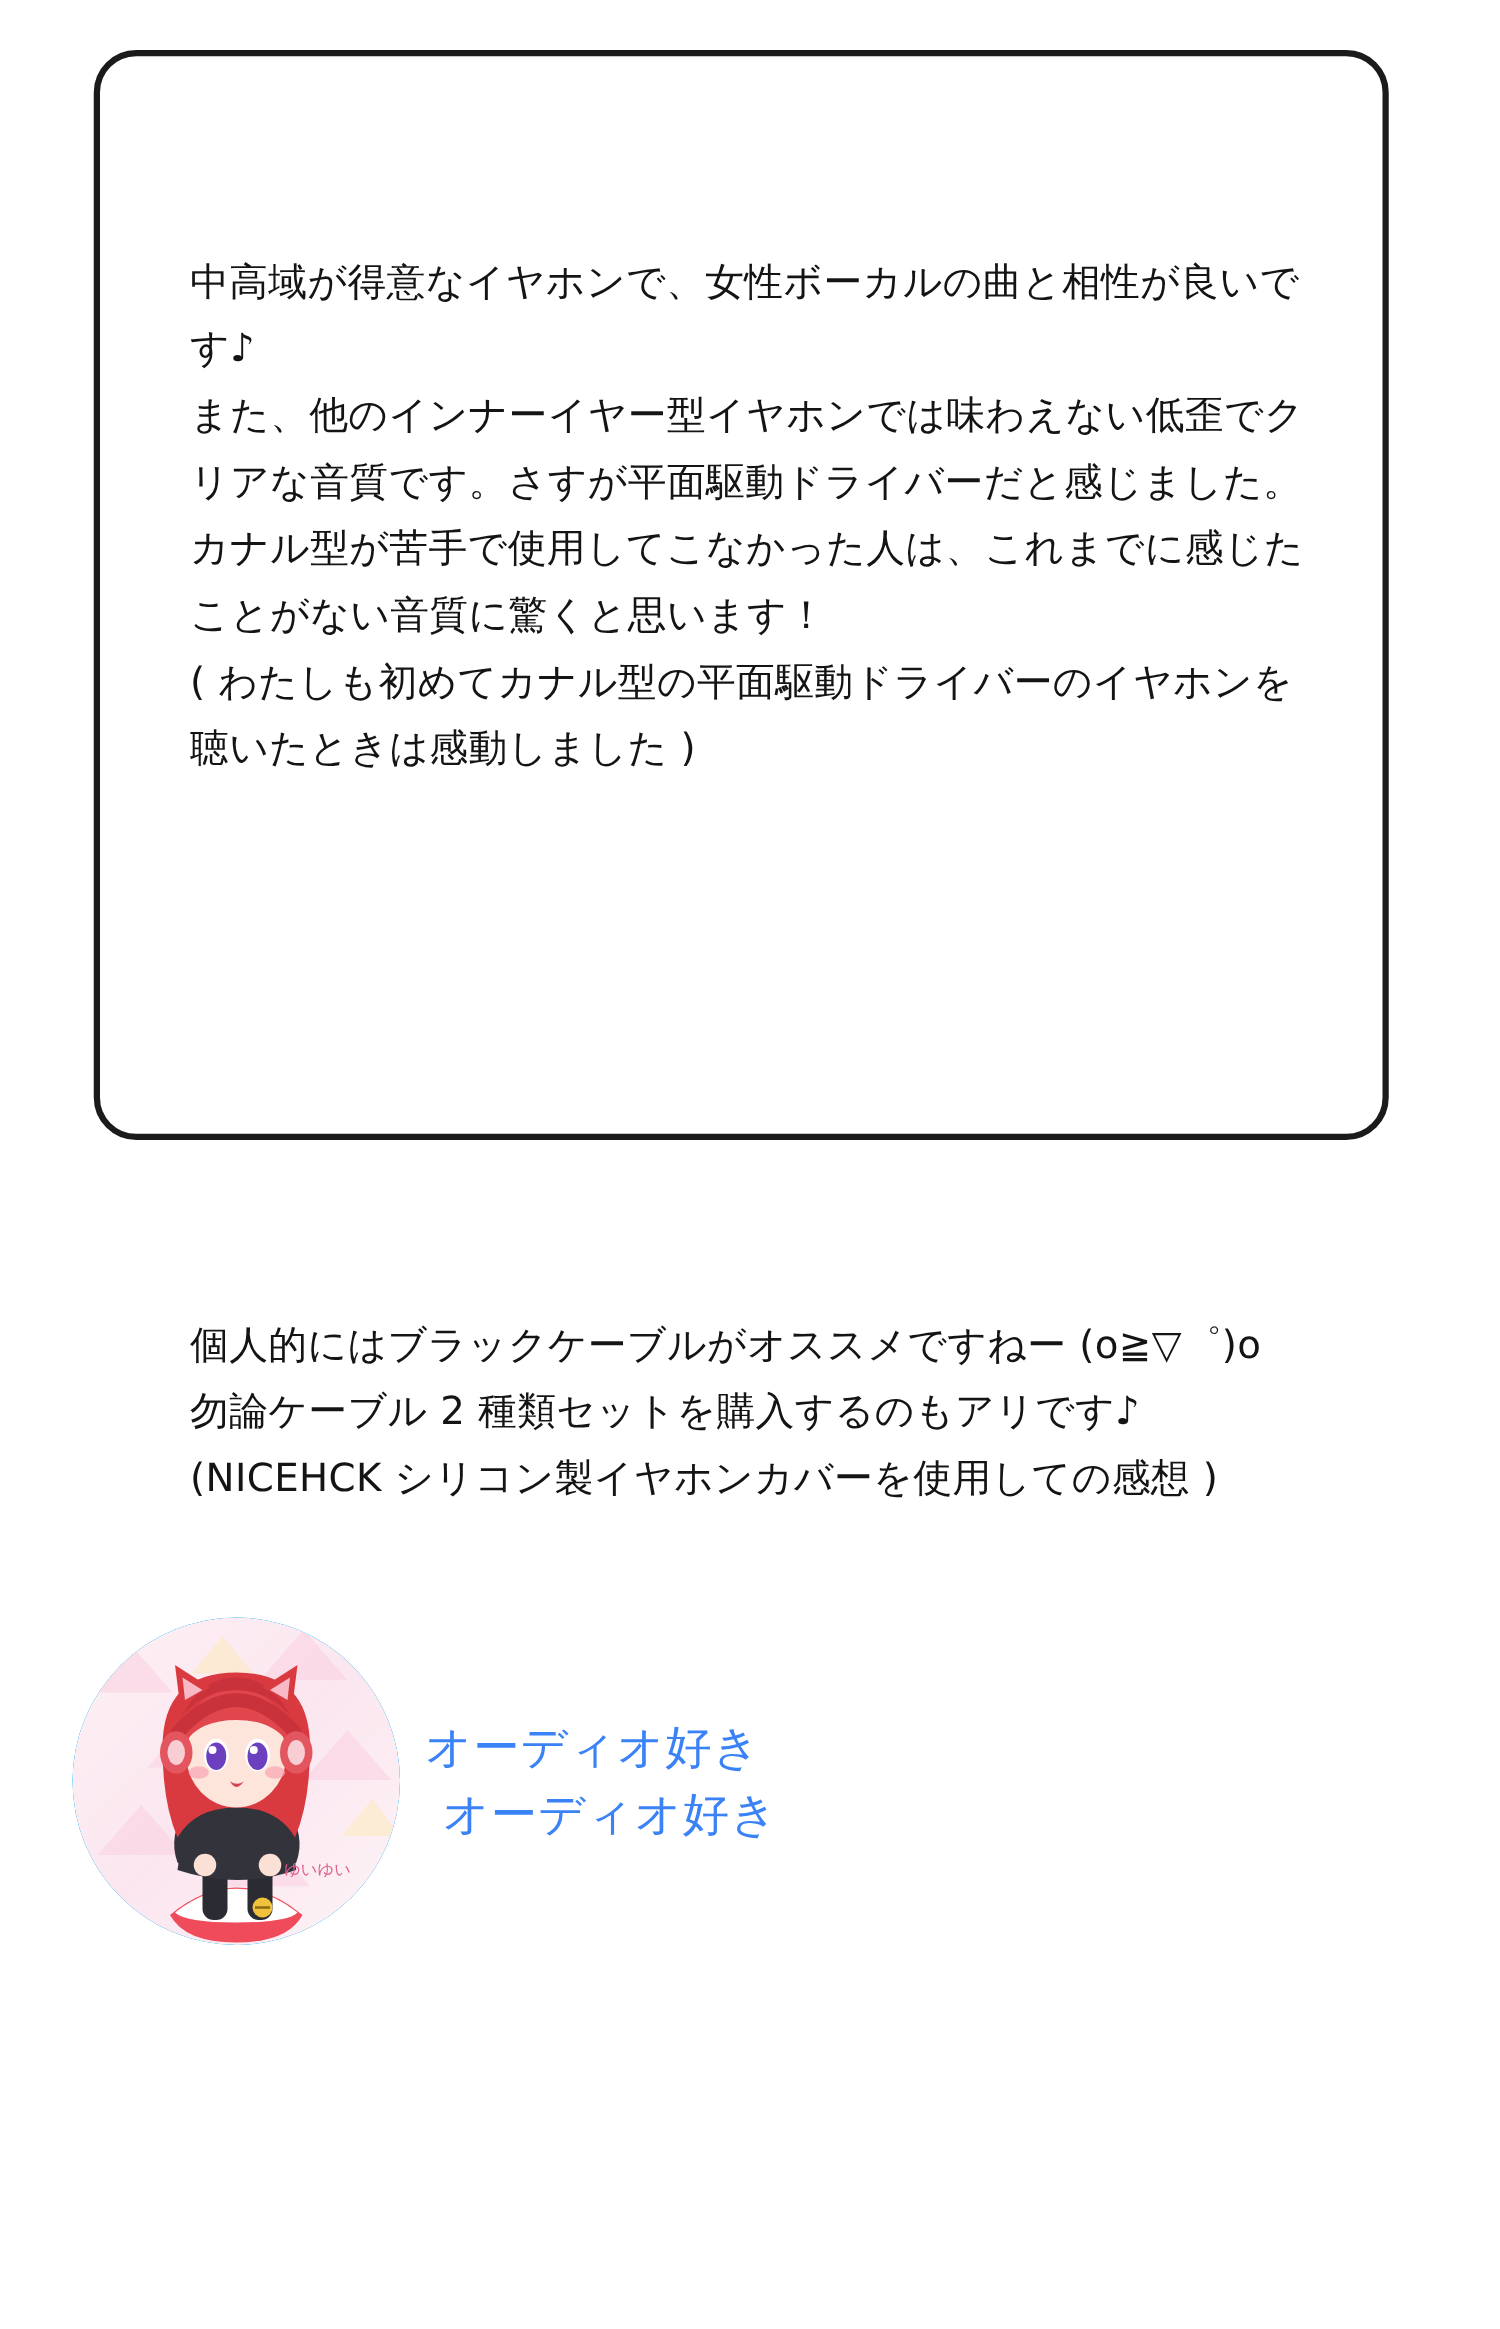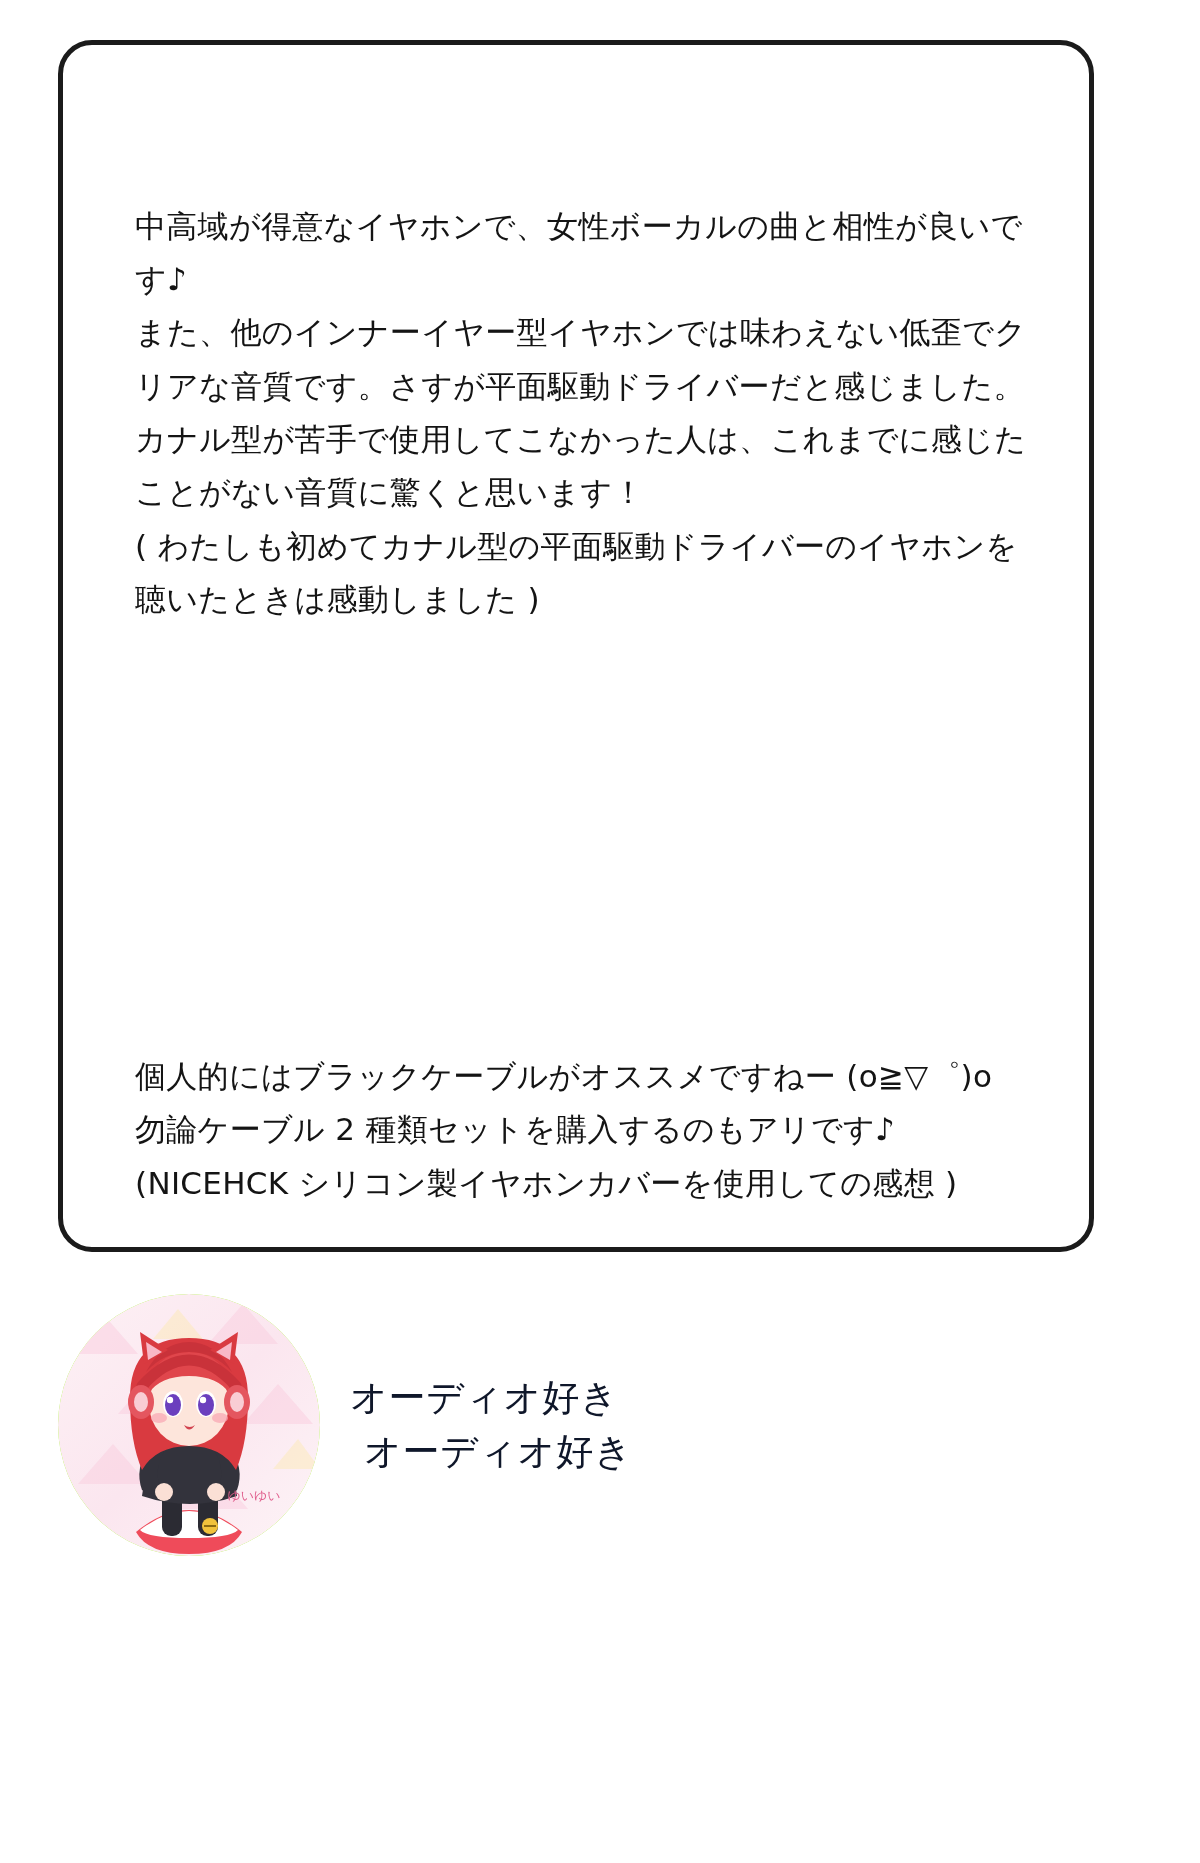--- a/index.html
+++ b/index.html
@@ -21,24 +21,24 @@
     left: 0;
     top: 0;
     width: 1200px;
     height: 1863px;
     background: #ffffff;
   }
 
   
   .review-card {
     position: absolute;
-    left: 58px;
+    left: 75px;
     top: 40px;
     width: 1036px;
-    height: 1212px;
+    height: 872px;
     box-sizing: border-box;
     border: 5px solid #1b1b1b;
     border-radius: 34px;
     background: #ffffff;
   }
 
   .review-body {
     position: absolute;
     left: 72px;
     top: 48px;
@@ -70,34 +70,34 @@
     align-items: center;
   }
 
   .avatar {
     position: relative;
     width: 262px;
     height: 262px;
     border-radius: 50%;
     overflow: hidden;
     flex: 0 0 auto;
-    background: #bef264;
+    background: #0ea5e9;
   }
 
   .avatar svg {
     display: block;
     width: 262px;
     height: 262px;
   }
 
   .author-text {
-    margin-left: 30px;
+    margin-left: 20px;
     font-size: 37px;
     line-height: 1.45;
-    color: #0f172a;
+    color: #3b82f6;
     letter-spacing: 0.02em;
   }
   .author-text .line2 {
     display: block;
     padding-left: 14px;
   }
 </style>
 </head>
 <body>
 

